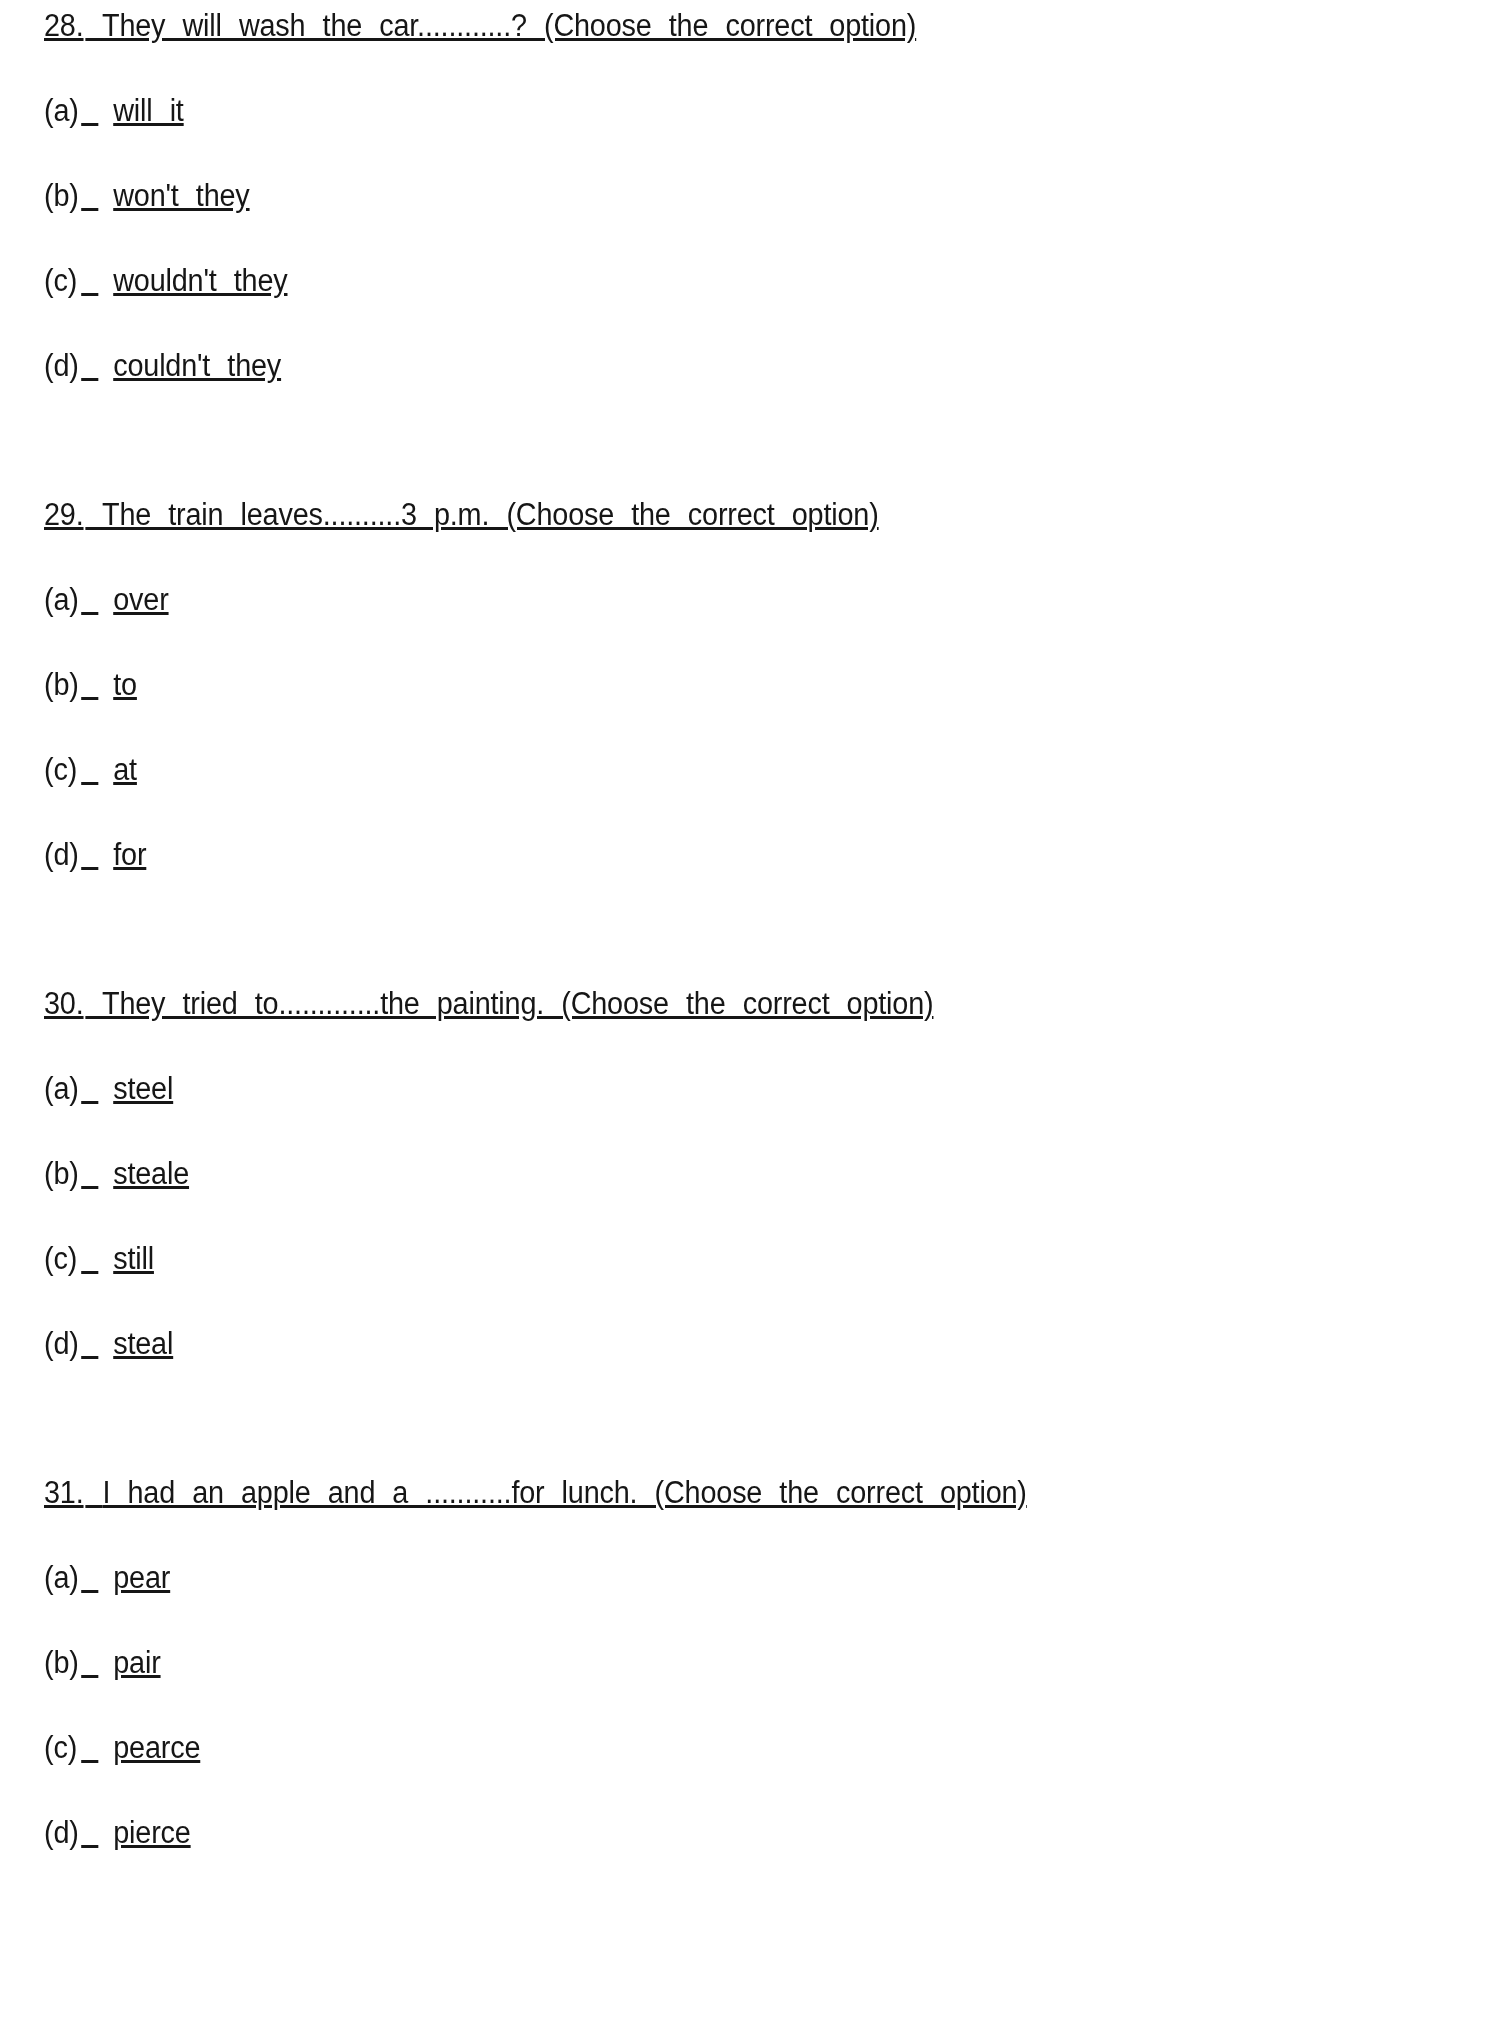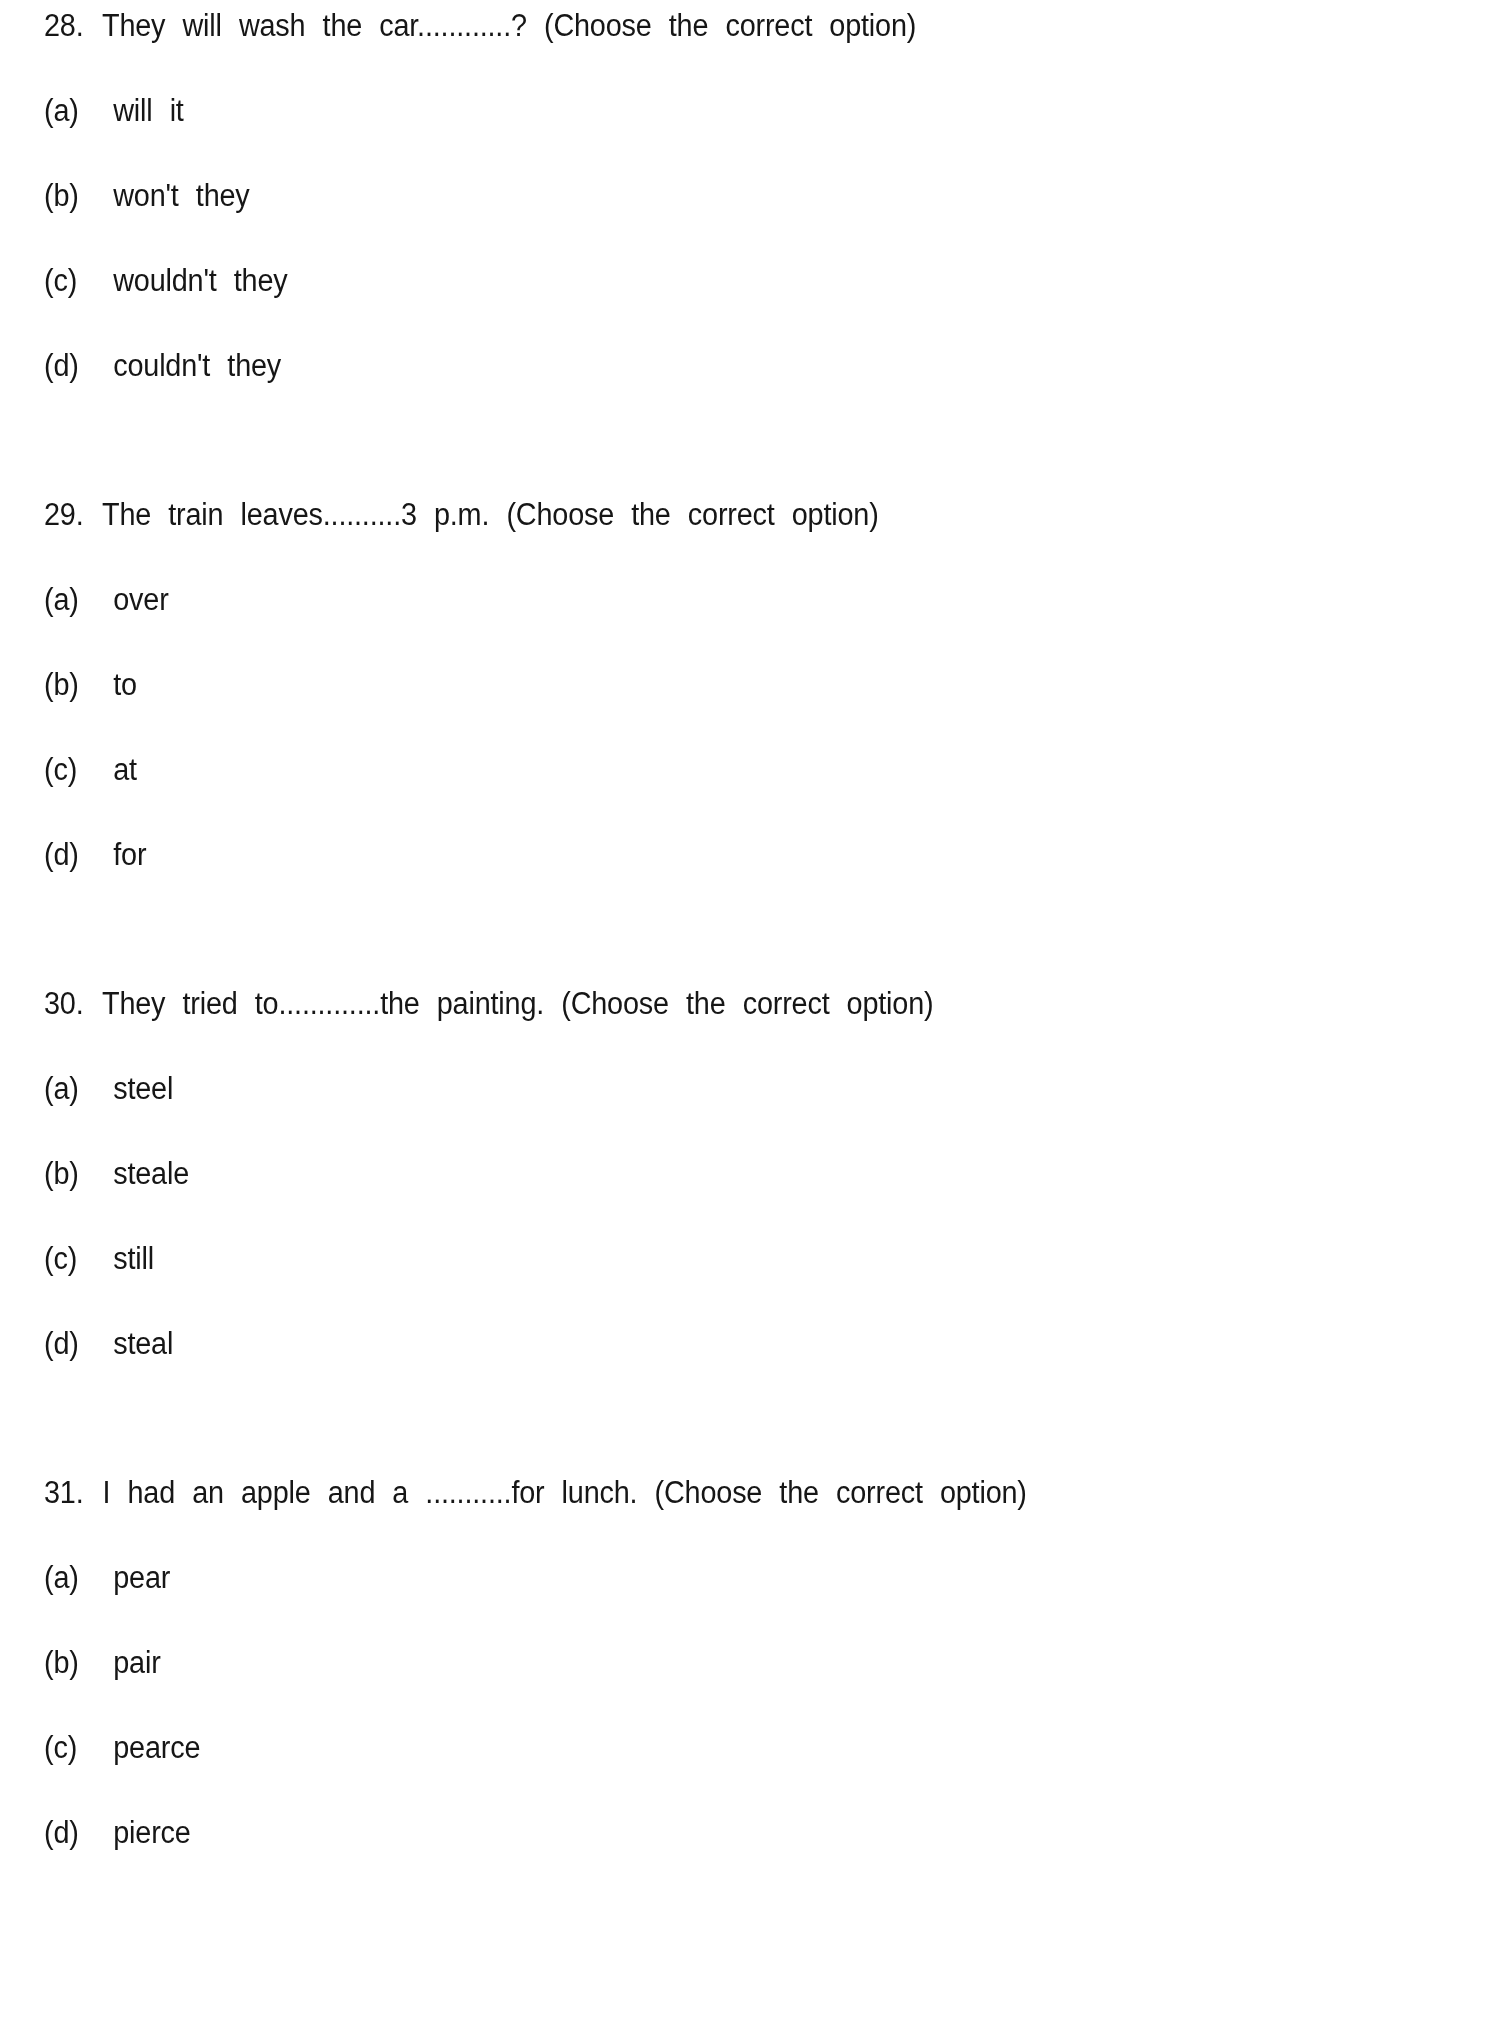--- a/index.html
+++ b/index.html
@@ -14,20 +14,21 @@
     font-family: "Liberation Sans", sans-serif;
     color: #161616;
   }
   .page {
     padding: 8px 30px 0 44px;
     box-sizing: border-box;
     width: 1505px;
   }
   .question-block {
     margin: 0 0 85px 0;
+    text-decoration: underline;
   }
   .line {
     height: 64px;
     margin-bottom: 21px;
     font-size: 31px;
     line-height: 1.15;
     white-space: nowrap;
     word-spacing: 10px;
     letter-spacing: -0.2px;
     transform: scaleX(0.93);

